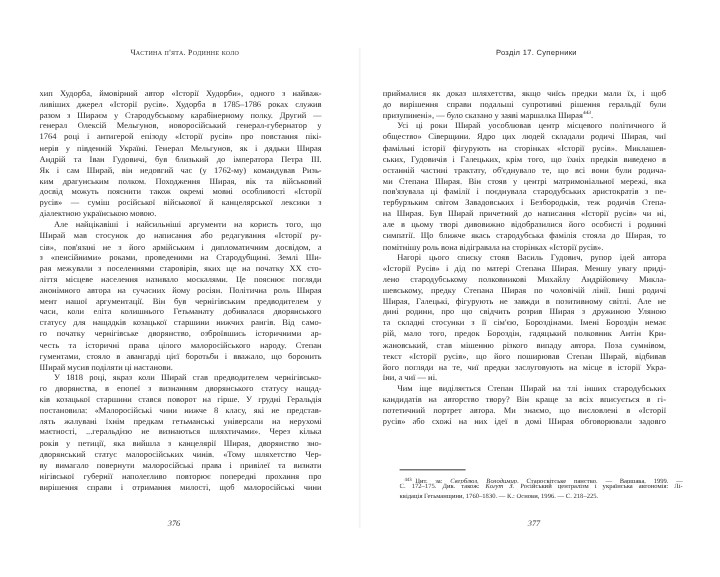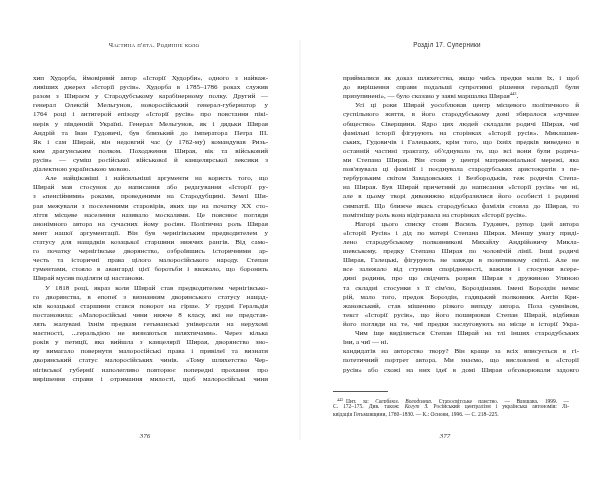--- a/index.html
+++ b/index.html
@@ -49,21 +49,21 @@
     .text-block {
       position: absolute;
       top: 55px;
       width: 235px;
       font-size: 7.05px;
       line-height: 9.12px;
       text-align: justify;
       margin-top: 19px;
     }
     .page.left .text-block { left: 33px; }
-    .page.right .text-block { left: 43px; width: 236px; }
+    .page.right .text-block { left: 19px; width: 236px; }
     .line {
       display: block;
       white-space: nowrap;
       text-align: justify;
       text-align-last: justify;
       height: 9.12px;
       overflow: hidden;
     }
     .line.last {
       text-align-last: left;
@@ -119,82 +119,83 @@
     <div class="text-block" id="left-text">
         <span class="line"><span>хип Худорба, ймовірний автор «Історії Худорби», одного з найваж-</span></span>
         <span class="line"><span>ливіших джерел «Історії русів». Худорба в 1785–1786 роках служив</span></span>
         <span class="line"><span>разом з Шираєм у Стародубському карабінерному полку. Другий —</span></span>
         <span class="line"><span>генерал Олексій Мельгунов, новоросійський генерал-губернатор у</span></span>
         <span class="line"><span>1764 році і антигерой епізоду «Історії русів» про повстання пікі-</span></span>
         <span class="line"><span>нерів у південній Україні. Генерал Мельгунов, як і дядьки Ширая</span></span>
         <span class="line"><span>Андрій та Іван Гудовичі, був близький до імператора Петра III.</span></span>
         <span class="line"><span>Як і сам Ширай, він недовгий час (у 1762-му) командував Ризь-</span></span>
         <span class="line"><span>ким драгунським полком. Походження Ширая, вік та військовий</span></span>
+        <span class="line"><span>досвід можуть пояснити також окремі мовні особливості «Історії</span></span>
         <span class="line"><span>русів» — суміш російської військової й канцелярської лексики з</span></span>
         <span class="line last"><span>діалектною українською мовою.</span></span>
         <span class="line indent"><span>Але найцікавіші і найсильніші аргументи на користь того, що</span></span>
         <span class="line"><span>Ширай мав стосунок до написання або редагування «Історії ру-</span></span>
+        <span class="line"><span>сів», пов'язані не з його армійським і дипломатичним досвідом, а</span></span>
         <span class="line"><span>з «пенсійними» роками, проведеними на Стародубщині. Землі Ши-</span></span>
         <span class="line"><span>рая межували з поселеннями старовірів, яких ще на початку XX сто-</span></span>
         <span class="line"><span>ліття місцеве населення називало москалями. Це пояснює погляди</span></span>
         <span class="line"><span>анонімного автора на сучасних йому росіян. Політична роль Ширая</span></span>
         <span class="line"><span>мент нашої аргументації. Він був чернігівським предводителем у</span></span>
+        <span class="line"><span>часи, коли еліта колишнього Гетьманату добивалася дворянського</span></span>
         <span class="line"><span>статусу для нащадків козацької старшини нижчих рангів. Від само-</span></span>
         <span class="line"><span>го початку чернігівське дворянство, озброївшись історичними ар-</span></span>
         <span class="line"><span>честь та історичні права цілого малоросійського народу. Степан</span></span>
         <span class="line"><span>гументами, стояло в авангарді цієї боротьби і вважало, що боронить</span></span>
         <span class="line last"><span>Ширай мусив поділяти ці настанови.</span></span>
         <span class="line indent"><span>У 1818 році, якраз коли Ширай став предводителем чернігівсько-</span></span>
         <span class="line"><span>го дворянства, в епопеї з визнанням дворянського статусу нащад-</span></span>
         <span class="line"><span>ків козацької старшини стався поворот на гірше. У грудні Геральдія</span></span>
         <span class="line"><span>постановила: «Малоросійські чини нижче 8 класу, які не представ-</span></span>
         <span class="line"><span>лять жалувані їхнім предкам гетьманські універсали на нерухомі</span></span>
         <span class="line"><span>маєтності, ...геральдією не визнаються шляхтичами». Через кілька</span></span>
         <span class="line"><span>років у петиції, яка вийшла з канцелярії Ширая, дворянство зно-</span></span>
+        <span class="line"><span>дворянський статус малоросійських чинів. «Тому шляхетство Чер-</span></span>
         <span class="line"><span>ву вимагало повернути малоросійські права і привілеї та визнати</span></span>
-        <span class="line"><span>дворянський статус малоросійських чинів. «Тому шляхетство Чер-</span></span>
         <span class="line"><span>нігівської губернії наполегливо повторює попередні прохання про</span></span>
         <span class="line"><span>вирішення справи і отримання милості, щоб малоросійські чини</span></span>
       </div>
     <div class="folio">376</div>
   </div>
 
   <div class="page right">
     <div class="running-head">Розділ 17. Суперники</div>
     <div class="text-block" id="right-text">
         <span class="line"><span>приймалися як доказ шляхетства, якщо чиїсь предки мали їх, і щоб</span></span>
         <span class="line"><span>до вирішення справи подальші супротивні рішення геральдії були</span></span>
         <span class="line last"><span>призупинені», — було сказано у заяві маршалка Ширая</span><sup class="fn-ref">443</sup>.</span>
         <span class="line indent"><span>Усі ці роки Ширай уособлював центр місцевого політичного й</span></span>
-        <span class="line"><span>суспільного життя, в його стародубському домі збиралося «лучшее</span></span>
         <span class="line"><span>общество» Сіверщини. Ядро цих людей складали родичі Ширая, чиї</span></span>
         <span class="line"><span>фамільні історії фігурують на сторінках «Історії русів». Миклашев-</span></span>
         <span class="line"><span>ських, Гудовичів і Галецьких, крім того, що їхніх предків виведено в</span></span>
         <span class="line"><span>останній частині трактату, об'єднувало те, що всі вони були родича-</span></span>
         <span class="line"><span>ми Степана Ширая. Він стояв у центрі матримоніальної мережі, яка</span></span>
         <span class="line"><span>пов'язувала ці фамілії і поєднувала стародубських аристократів з пе-</span></span>
         <span class="line"><span>тербурзьким світом Завадовських і Безбородьків, теж родичів Степа-</span></span>
         <span class="line"><span>на Ширая. Був Ширай причетний до написання «Історії русів» чи ні,</span></span>
         <span class="line"><span>але в цьому творі дивовижно відобразилися його особисті і родинні</span></span>
         <span class="line"><span>симпатії. Що ближче якась стародубська фамілія стояла до Ширая, то</span></span>
         <span class="line last"><span>помітнішу роль вона відігравала на сторінках «Історії русів».</span></span>
         <span class="line indent"><span>Нагорі цього списку стояв Василь Гудович, рупор ідей автора</span></span>
         <span class="line"><span>«Історії Русів» і дід по матері Степана Ширая. Меншу увагу приді-</span></span>
         <span class="line"><span>лено стародубському полковникові Михайлу Андрійовичу Микла-</span></span>
         <span class="line"><span>шевському, предку Степана Ширая по чоловічій лінії. Інші родичі</span></span>
         <span class="line"><span>Ширая, Галецькі, фігурують не завжди в позитивному світлі. Але не</span></span>
-        <span class="line"><span>все залежало від ступеня спорідненості, важили і стосунки всере-</span></span>
         <span class="line"><span>дині родини, про що свідчить розрив Ширая з дружиною Уляною</span></span>
         <span class="line"><span>та складні стосунки з її сім'єю, Бороздінами. Імені Бороздін немає</span></span>
         <span class="line"><span>рій, мало того, предок Бороздін, гадяцький полковник Антін Кри-</span></span>
         <span class="line"><span>жановський, став мішенню різкого випаду автора. Поза сумнівом,</span></span>
         <span class="line"><span>текст «Історії русів», що його поширював Степан Ширай, відбивав</span></span>
         <span class="line"><span>його погляди на те, чиї предки заслуговують на місце в історії Укра-</span></span>
+        <span class="line last"><span>їни, а чиї — ні.</span></span>
         <span class="line indent"><span>Чим іще виділяється Степан Ширай на тлі інших стародубських</span></span>
-        <span class="line last"><span>їни, а чиї — ні.</span></span>
         <span class="line"><span>кандидатів на авторство твору? Він краще за всіх вписується в гі-</span></span>
         <span class="line"><span>потетичний портрет автора. Ми знаємо, що висловлені в «Історії</span></span>
         <span class="line"><span>русів» або схожі на них ідеї в домі Ширая обговорювали задовго</span></span>
       </div>
     <div class="footnote-rule"></div>
     <div class="footnotes" id="footnotes">
         <span class="line"><span class="fn-num">443</span><span>Цит. за: </span><em>Сверблюз, Володимир.</em><span> Старосвітське панство. — Варшава, 1999. —</span></span>
         <span class="line"><span>С. 172–175. Див. також: </span><em>Когут З.</em><span> Російський централізм і українська автономія: Лі-</span></span>
         <span class="line last"><span>квідація Гетьманщини, 1760–1830. — К.: Основи, 1996. — С. 218–225.</span></span>
       </div>

